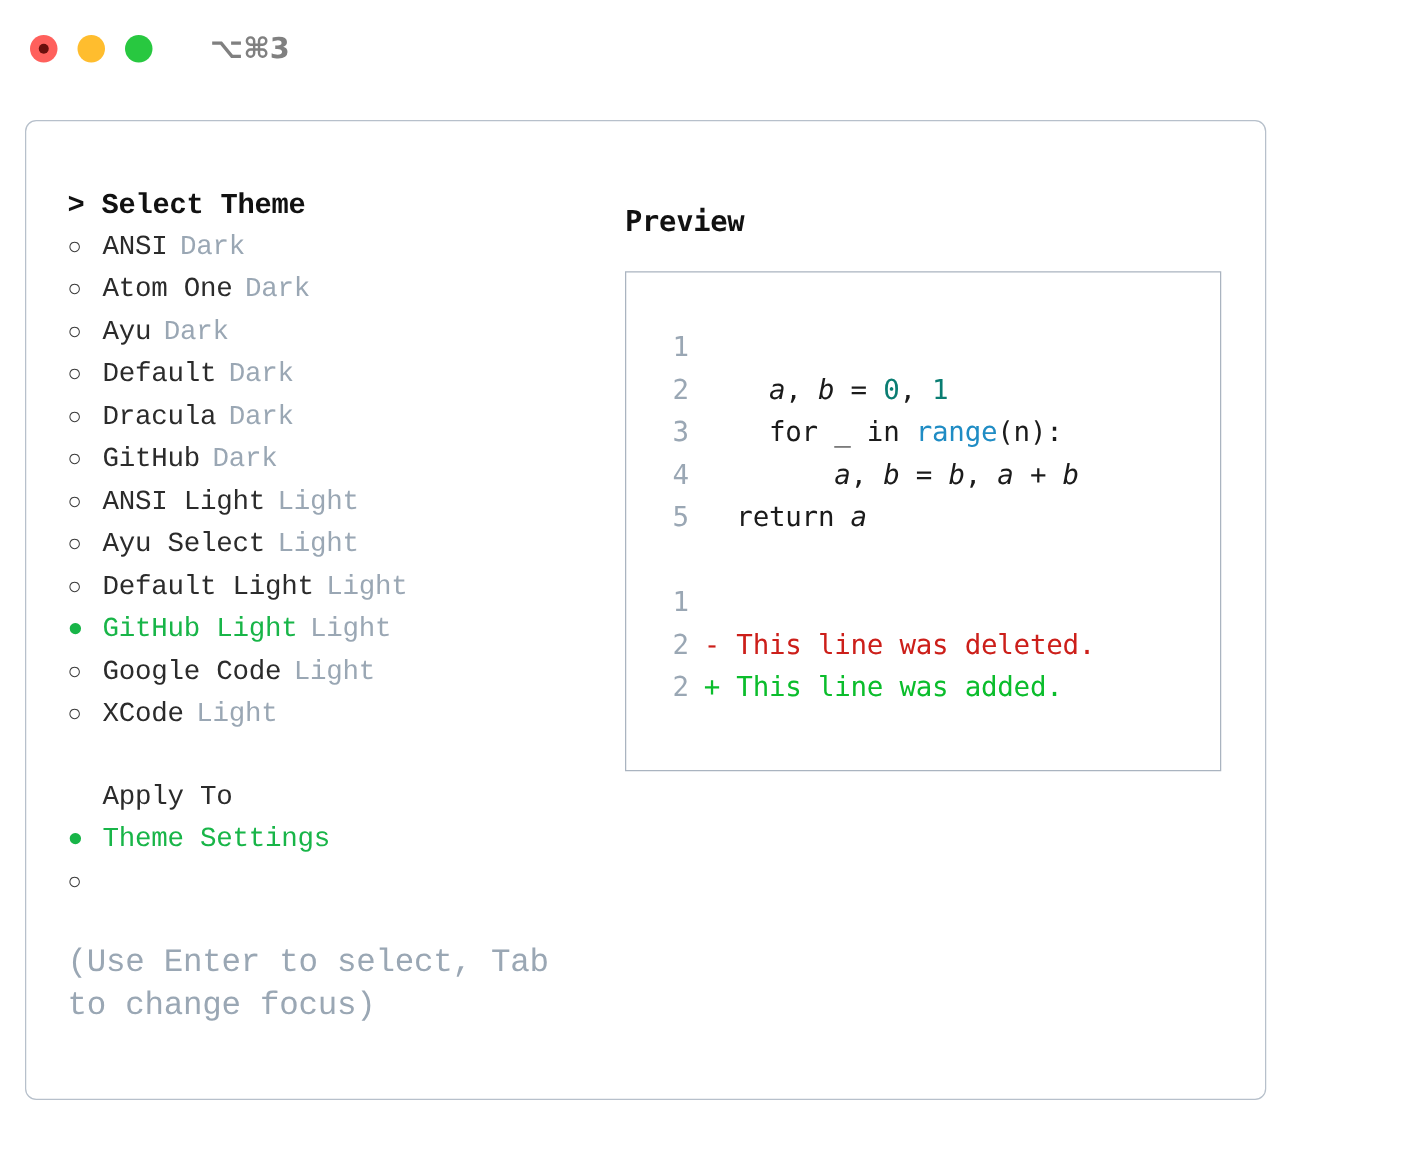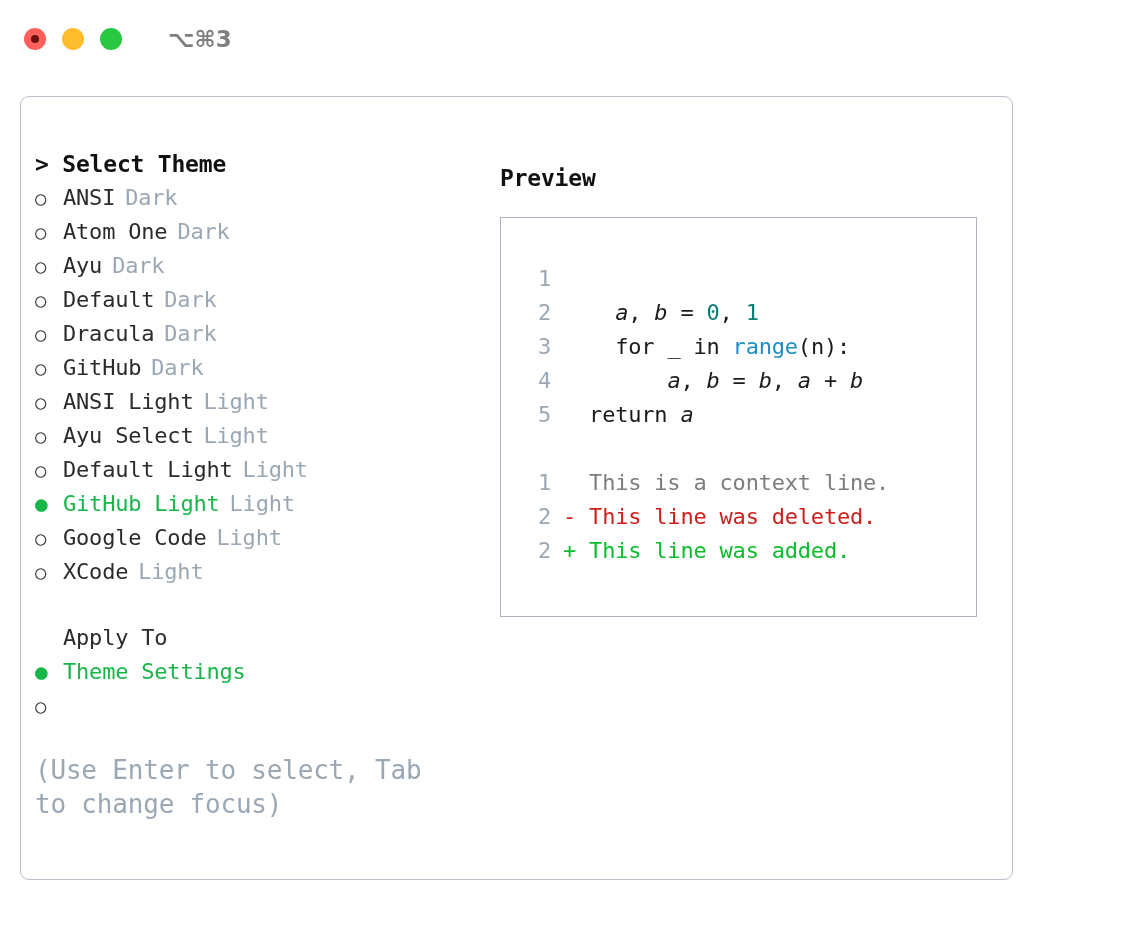--- a/index.html
+++ b/index.html
@@ -78,23 +78,24 @@
     height: 784px;
     border: 1px solid #b7c0cb;
     border-radius: 9px;
     box-sizing: border-box;
     background: #ffffff;
   }
 
   
   #left-col {
     position: absolute;
-    left: 14px;
+    left: 33px;
     top: 50px;
     width: 450px;
+    font-family: Liberation Mono, monospace;
   }
   #right-col {
     position: absolute;
     left: 479px;
     top: 64px;
     width: 495px;
   }
 
   
   .section-heading {
@@ -250,21 +251,21 @@
       <div id="preview-box">
         <div id="code-block">
             <div class="code-line"><span class="ln">1</span></div>
             <div class="code-line"><span class="ln">2</span><span><span class="code-body">    </span><span class="tok-var code-body">a</span><span class="code-body">, </span><span class="tok-var code-body">b</span><span class="code-body"> = </span><span class="tok-num">0</span><span class="code-body">, </span><span class="tok-num">1</span></span></div>
             <div class="code-line"><span class="ln">3</span><span><span class="code-body">    for </span><span class="code-body">_</span><span class="code-body"> in </span><span class="tok-call">range</span><span class="code-body">(n):</span></span></div>
             <div class="code-line"><span class="ln">4</span><span><span class="code-body">        </span><span class="tok-var code-body">a</span><span class="code-body">, </span><span class="tok-var code-body">b</span><span class="code-body"> = </span><span class="tok-var code-body">b</span><span class="code-body">, </span><span class="tok-var code-body">a</span><span class="code-body"> + </span><span class="tok-var code-body">b</span></span></div>
             <div class="code-line"><span class="ln">5</span><span><span class="code-body">  return </span><span class="tok-var code-body">a</span></span></div>
           </div>
         <div class="blank-line"></div>
         <div id="diff-block">
-            <div class="code-line"><span class="ln">1</span><span class="diff-ctx"> </span><span class="diff-ctx"> This is a context line.</span></div>
+            <div class="code-line"><span class="ln">1</span><span class="diff-ctx"> </span></div>
             <div class="code-line"><span class="ln">2</span><span class="diff-del">-</span><span class="diff-del"> This line was deleted.</span></div>
             <div class="code-line"><span class="ln">2</span><span class="diff-add">+</span><span class="diff-add"> This line was added.</span></div>
           </div>
       </div>
     </div>
 
   </div>
 </div>
 
 </body></html>

